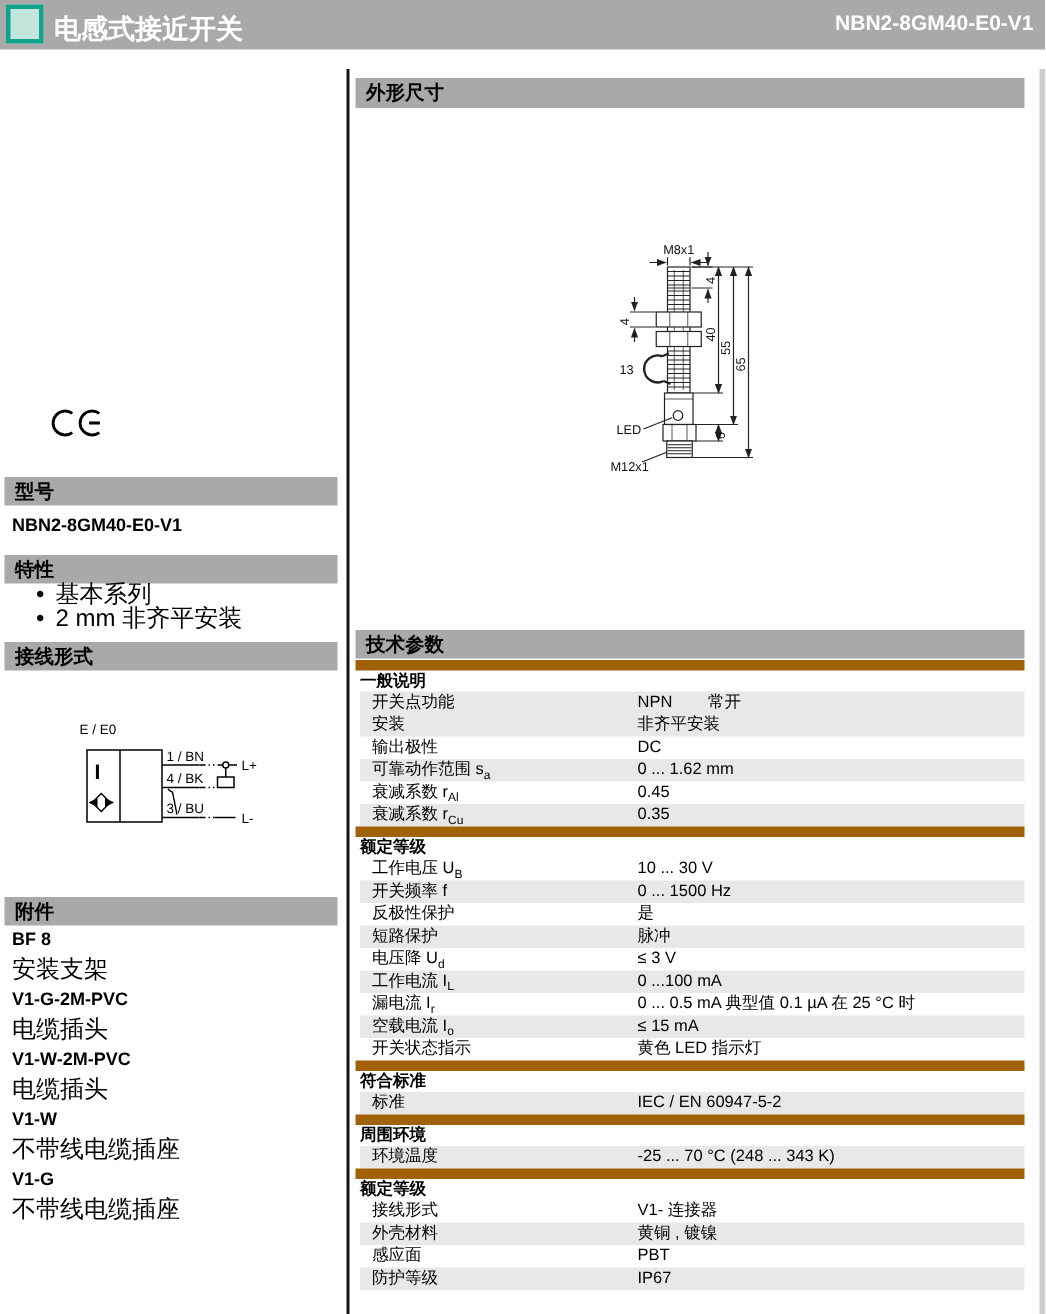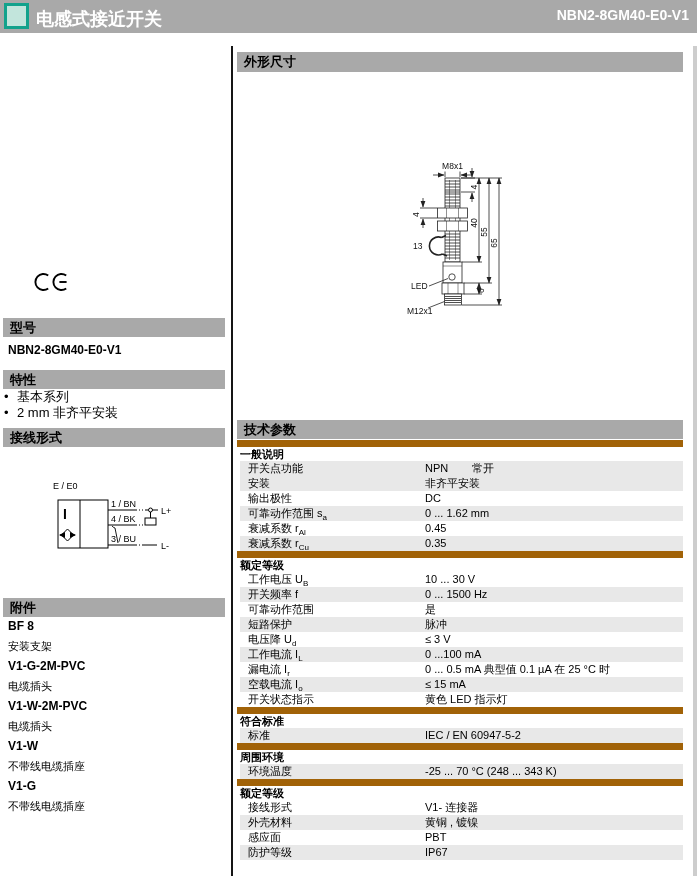--- a/index.html
+++ b/index.html
@@ -12,26 +12,26 @@
   .topbar-title{position:absolute;left:36px;top:7px;font-size:18px;font-weight:bold;color:#fff;}
   .topbar-pn{position:absolute;right:8px;top:7px;font-size:14px;font-weight:bold;color:#fff;}
   
   .bar{position:absolute;height:19px;background:#a9a9a9;font-size:13px;font-weight:bold;
        line-height:19px;padding-left:7px;box-sizing:border-box;color:#000;}
   .bar-left{left:3px;width:222px;}
   .bar-right{left:237px;width:446px;}
   
   .ce-svg{position:absolute;left:33px;top:271px;}
   .model-value{position:absolute;left:8px;top:343px;font-size:12px;font-weight:bold;}
-  .features{position:absolute;left:4px;top:389px;width:212px;font-size:13px;}
+  .features{position:absolute;left:24px;top:389px;width:212px;font-size:16px;}
   .feature-item{height:16px;line-height:16px;}
   .feature-item .bullet{display:inline-block;width:13px;}
   .accessories{position:absolute;left:8px;top:620px;width:214px;}
   .acc-name{font-size:12px;font-weight:bold;height:13px;line-height:13px;margin-bottom:7px;}
-  .acc-desc{font-size:11px;height:13px;line-height:13px;margin-bottom:7px;}
+  .acc-desc{font-size:16px;height:13px;line-height:13px;margin-bottom:7px;}
   
   .vline{position:absolute;left:231px;top:46px;width:2px;height:830px;background:#151515;}
   .edge-strip{position:absolute;left:693px;top:46px;width:4px;height:830px;background:#cdcdcd;}
   
   .wiring-svg{position:absolute;left:40px;top:478px;}
   .dims-svg{position:absolute;left:395px;top:150px;}
   svg text{font-family:"Liberation Sans","DejaVu Sans",sans-serif;}
   
   .specs{position:absolute;left:237px;top:440px;width:446px;font-size:11px;}
   .spec-section{height:14px;line-height:14px;border-top:7px solid #a16207;font-weight:bold;
@@ -246,21 +246,21 @@
       <div class="spec-section">额定等级</div>
       <div class="spec-row">
         <span class="spec-label">工作电压 U<sub>B</sub></span>
         <span class="spec-value">10 ... 30 V</span>
       </div>
       <div class="spec-row shaded">
         <span class="spec-label">开关频率 f</span>
         <span class="spec-value">0 ... 1500 Hz</span>
       </div>
       <div class="spec-row">
-        <span class="spec-label">可靠动作范围</span>
+        <span class="spec-label">反极性保护</span>
         <span class="spec-value">是</span>
       </div>
       <div class="spec-row shaded">
         <span class="spec-label">短路保护</span>
         <span class="spec-value">脉冲</span>
       </div>
       <div class="spec-row">
         <span class="spec-label">电压降 U<sub>d</sub></span>
         <span class="spec-value">≤ 3 V</span>
       </div>

